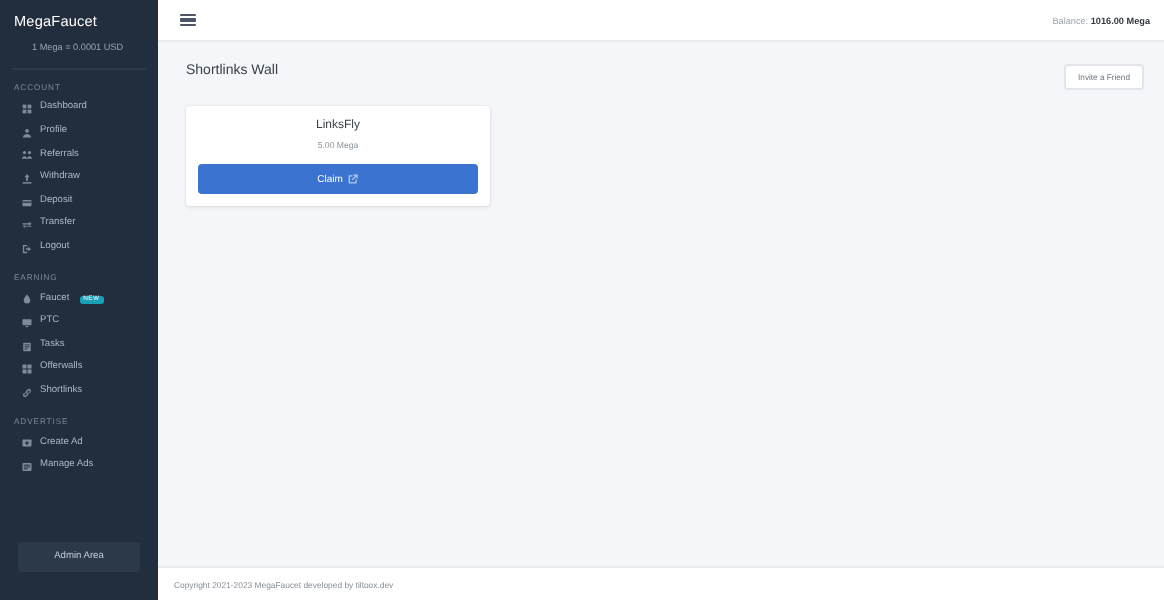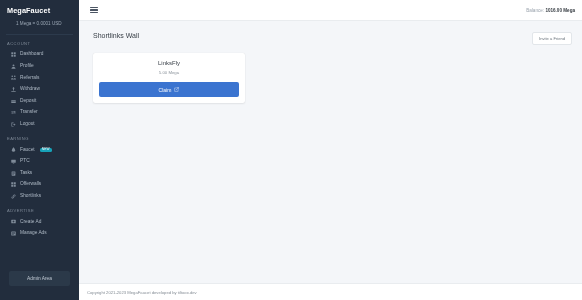--- a/index.html
+++ b/index.html
@@ -17,21 +17,21 @@
     background: #222d3d;
     color: #b8c2cc;
     flex: 0 0 79px;
     position: relative;
     overflow: hidden;
   }
   .brand {
     padding: 6px 7px 3px 7px;
   }
   .brand-title {
-    font-size: 7.3px; font-weight: bold; color: #ffffff;
+    font-size: 7.3px; font-weight: normal; color: #ffffff;
     letter-spacing: .1px;
   }
   .brand-rate {
     font-size: 4.6px; color: #9aa6b4; margin-top: 6px;
     padding-left: 9px;
   }
   .brand-divider {
     height: 1px; background: #2c3a4c; margin: 5px 6px 0 6px;
   }
   .nav-section {

